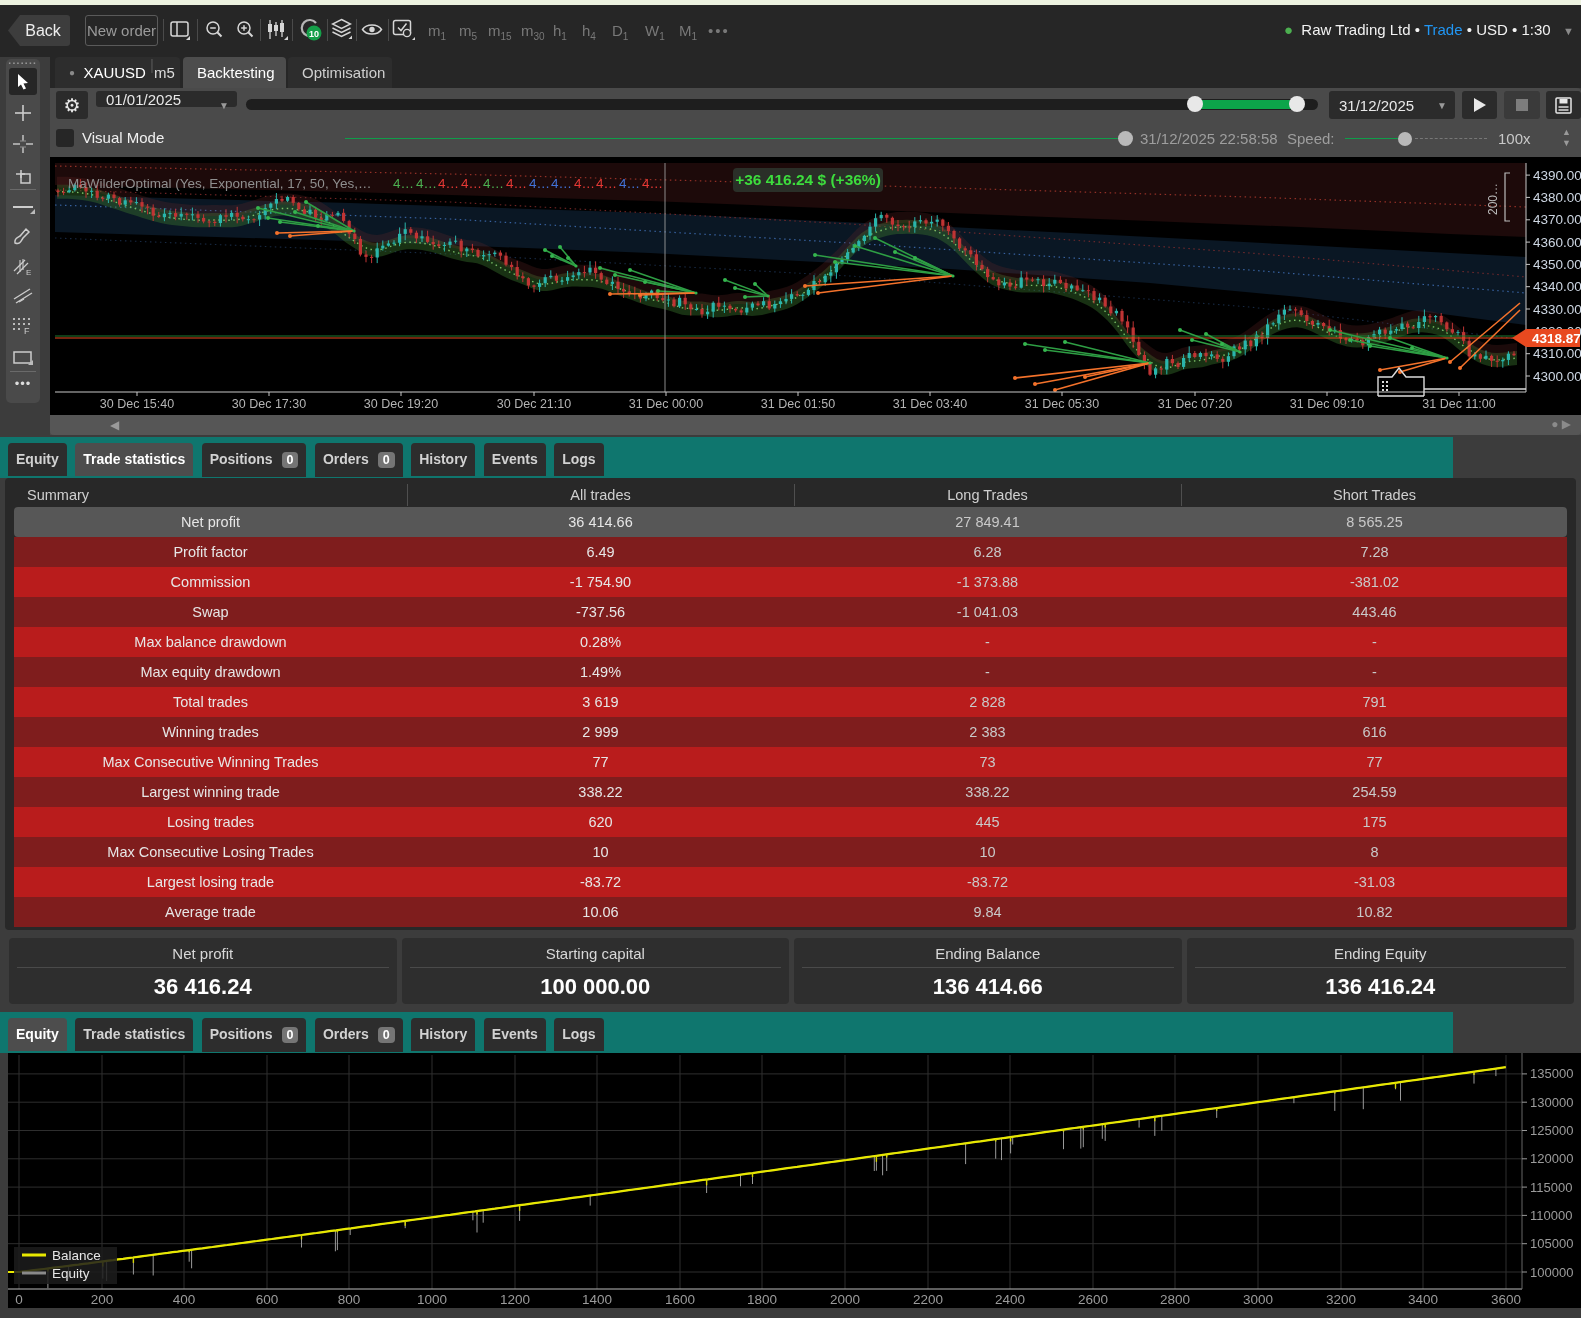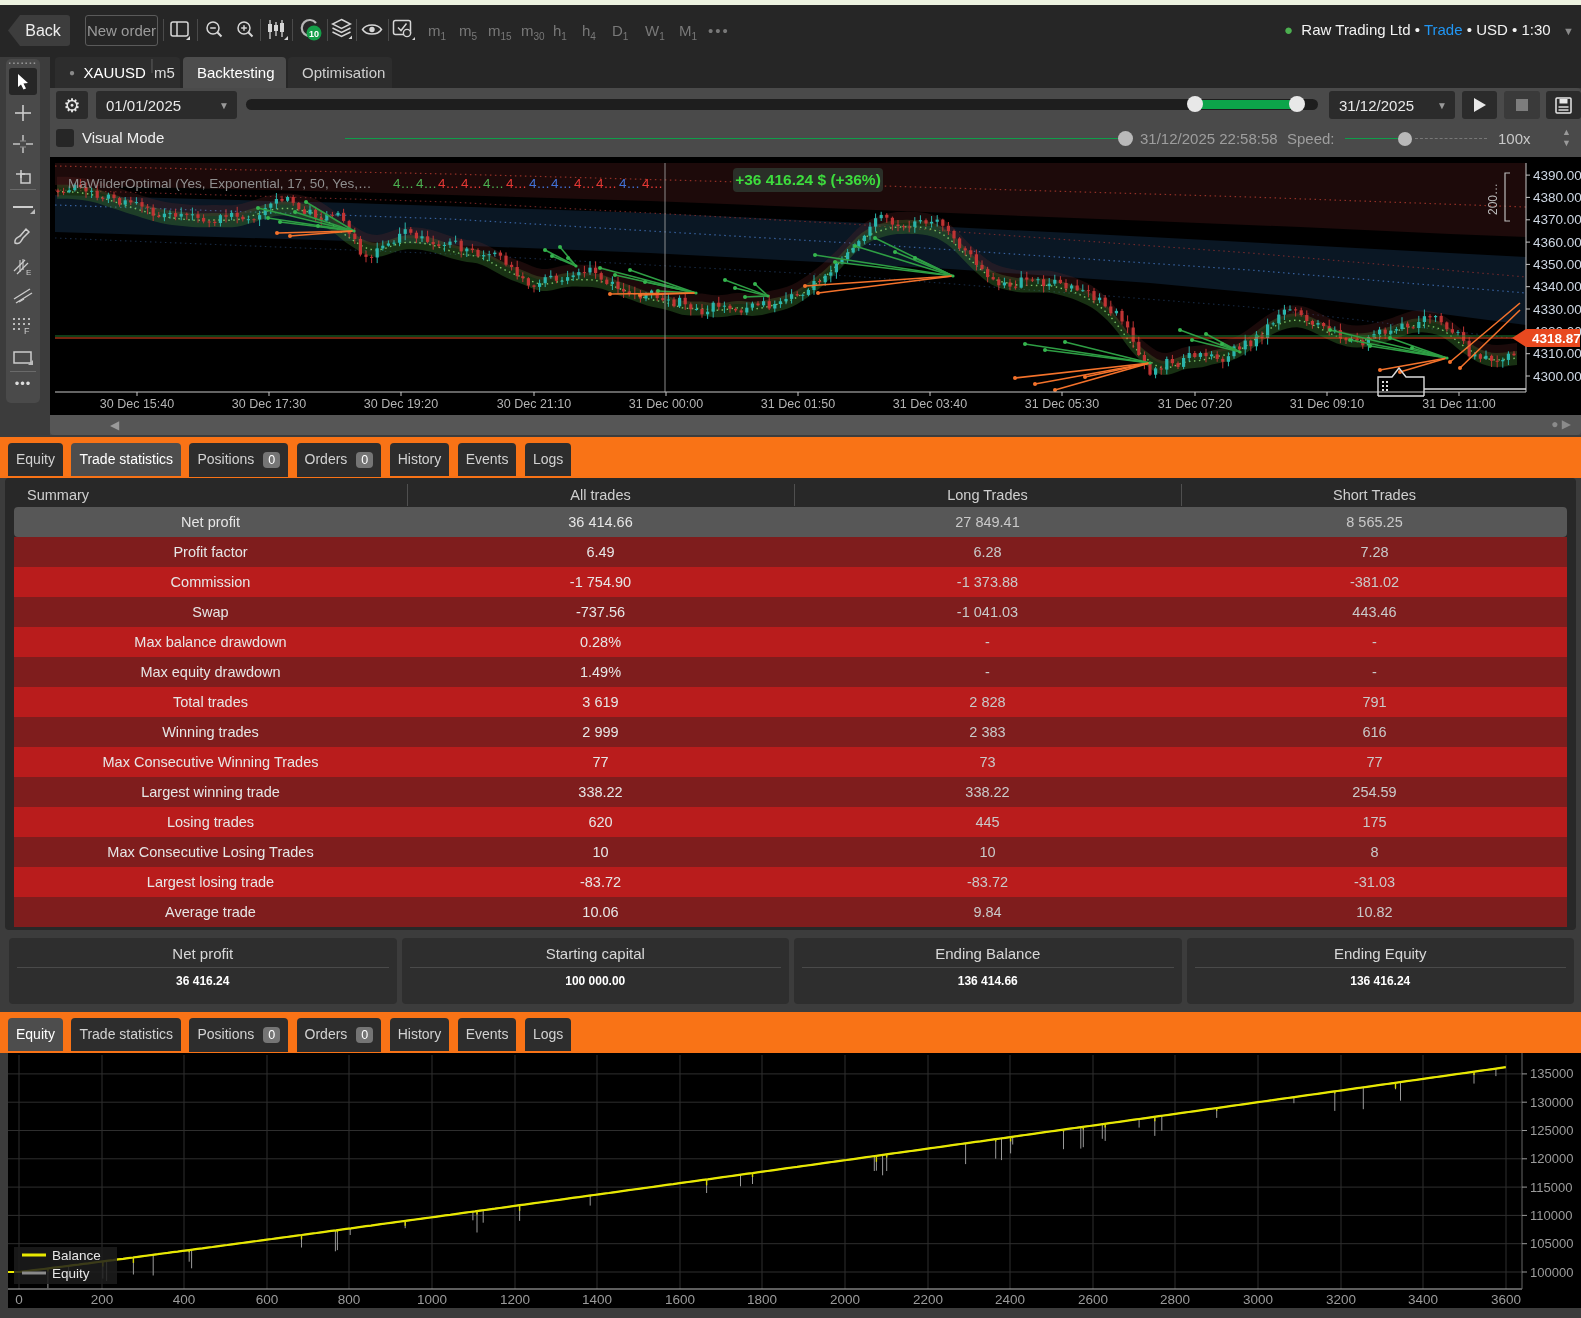--- a/index.html
+++ b/index.html
@@ -25,21 +25,21 @@
 .ctab { position:absolute; top:0; height:31px; display:flex; align-items:center;
   border-radius:4px 4px 0 0; font-size:15px; color:#cfcfcf; padding:0 14px; background:#2d2d2d; }
 
 #rail { left:6px; top:59px; width:34px; height:344px; background:#4a4a4a; border-radius:5px; }
 .ric { position:absolute; left:0; width:34px; text-align:center; color:#cfcfcf; }
 
 #panel { left:50px; top:88px; width:1531px; height:347px; background:#4a4a4a; border-radius:0 4px 0 0; }
 .dbtn { position:absolute; background:#2b2b2b; border-radius:3px; display:flex;
   align-items:center; justify-content:center; color:#e8e8e8; }
 #gear { left:6px; top:3px; width:32px; height:28px; font-size:19px; }
-#date1 { left:46px; top:3px; width:141px; height:28px; font-size:15px; justify-content:flex-start; padding-left:10px; }
+#date1 { left:46px; top:3px; width:141px; height:16px; font-size:15px; justify-content:flex-start; padding-left:10px; }
 #date1 .dd, #date2 .dd { position:absolute; right:8px; top:9px; color:#9a9a9a; font-size:10px; }
 #slider { position:absolute; left:196px; top:11px; width:1072px; height:11px; background:#1e1e1e; border-radius:6px; }
 #slidgrn { position:absolute; left:950px; top:1px; width:100px; height:9px; background:#0ca54a; }
 .knob { position:absolute; top:-3px; width:16px; height:16px; border-radius:50%; background:#e8e8e8; }
 #date2 { left:1279px; top:3px; width:126px; height:28px; font-size:15px; justify-content:flex-start; padding-left:10px; }
 #play { left:1412px; top:3px; width:35px; height:28px; }
 #stop { left:1454px; top:3px; width:36px; height:28px; background:#3a3a3a; }
 #save { left:1496px; top:3px; width:35px; height:28px; }
 
 #vrow { left:50px; top:122px; width:1531px; height:36px; background:#4a4a4a; }
@@ -54,21 +54,21 @@
 #sline2 { position:absolute; left:1365px; top:16px; width:72px; height:0; border-top:1px dashed #777; }
 #s100 { position:absolute; left:1448px; top:8px; color:#c8c8c8; font-size:15px; }
 #spin { position:absolute; left:1512px; top:5px; color:#9a9a9a; font-size:9px; line-height:11px; }
 
 #chart { left:50px; top:157px; width:1531px; height:258px; }
 
 #hstrip { left:50px; top:415px; width:1531px; height:20px; background:#565656; border-radius:0 0 4px 4px; }
 #hstrip .arr { position:absolute; left:60px; top:3px; color:#9a9a9a; font-size:12px; }
 #hstrip .ri { position:absolute; right:10px; top:2px; color:#8b8b8b; font-size:12px; }
 
-.tabbar { left:0; width:1581px; height:41px; background:#f97316; }
+.tabbar { left:0; width:1453px; height:41px; background:#0f766e;font-weight:bold; }
 #tb1 { top:437px; } #tb2 { top:1012px; }
 .tab { display:inline-block; margin:6px 2px 0 2px; padding:8px 8px 9px 8px; border-radius:4px 4px 0 0;
   background:#2d2d2d; color:#d2d2d2; font-size:14px; }
 .tab.on { background:#4d4d4d; color:#fff; }
 .tab:first-child { margin-left:8px; }
 .badge { display:inline-block; background:#757575; color:#fff; border-radius:4px;
   padding:1px 5px; font-size:12.5px; margin-left:5px; }
 
 #tbl { left:5px; top:478px; width:1571px; height:452px; background:#282828; border-radius:4px; }
 #thead { position:absolute; left:9px; top:6px; width:1553px; height:22px; color:#cfcfcf; font-size:14.5px; }
@@ -85,21 +85,21 @@
 .trow div { position:absolute; top:7px; }
 .c1 { left:0; width:393px; text-align:center; }
 .c2 { left:393px; width:387px; text-align:center; }
 .c3 { left:780px; width:387px; text-align:center; color:#c9c9c9; }
 .c4 { left:1167px; width:387px; text-align:center; color:#c9c9c9; }
 
 #cards { left:9px; top:938px; width:1565px; height:66px; display:flex; gap:5px; }
 .card { flex:1; background:#2e2e2e; border-radius:4px; position:relative; }
 .clab { text-align:center; margin-top:7px; font-size:15px; color:#d8d8d8; }
 .cline { margin:5px 8px 0 8px; height:1px; background:#4a4a4a; }
-.cval { text-align:center; margin-top:6px; font-size:12px; font-weight:bold; color:#fff; }
+.cval { text-align:center; margin-top:6px; font-size:22px; font-weight:bold; color:#fff; }
 
 #equity { left:0; top:1053px; width:1581px; height:265px; }
 svg text { font-family:"Liberation Sans", sans-serif; }
 </style></head>
 <body>
 <div id="page">
   <div id="pale" class="abs"></div>
   <div id="toolbar" class="abs">
     <div id="back" class="tbtn">Back</div>
     <div id="neworder" class="tbtn">New order</div>

